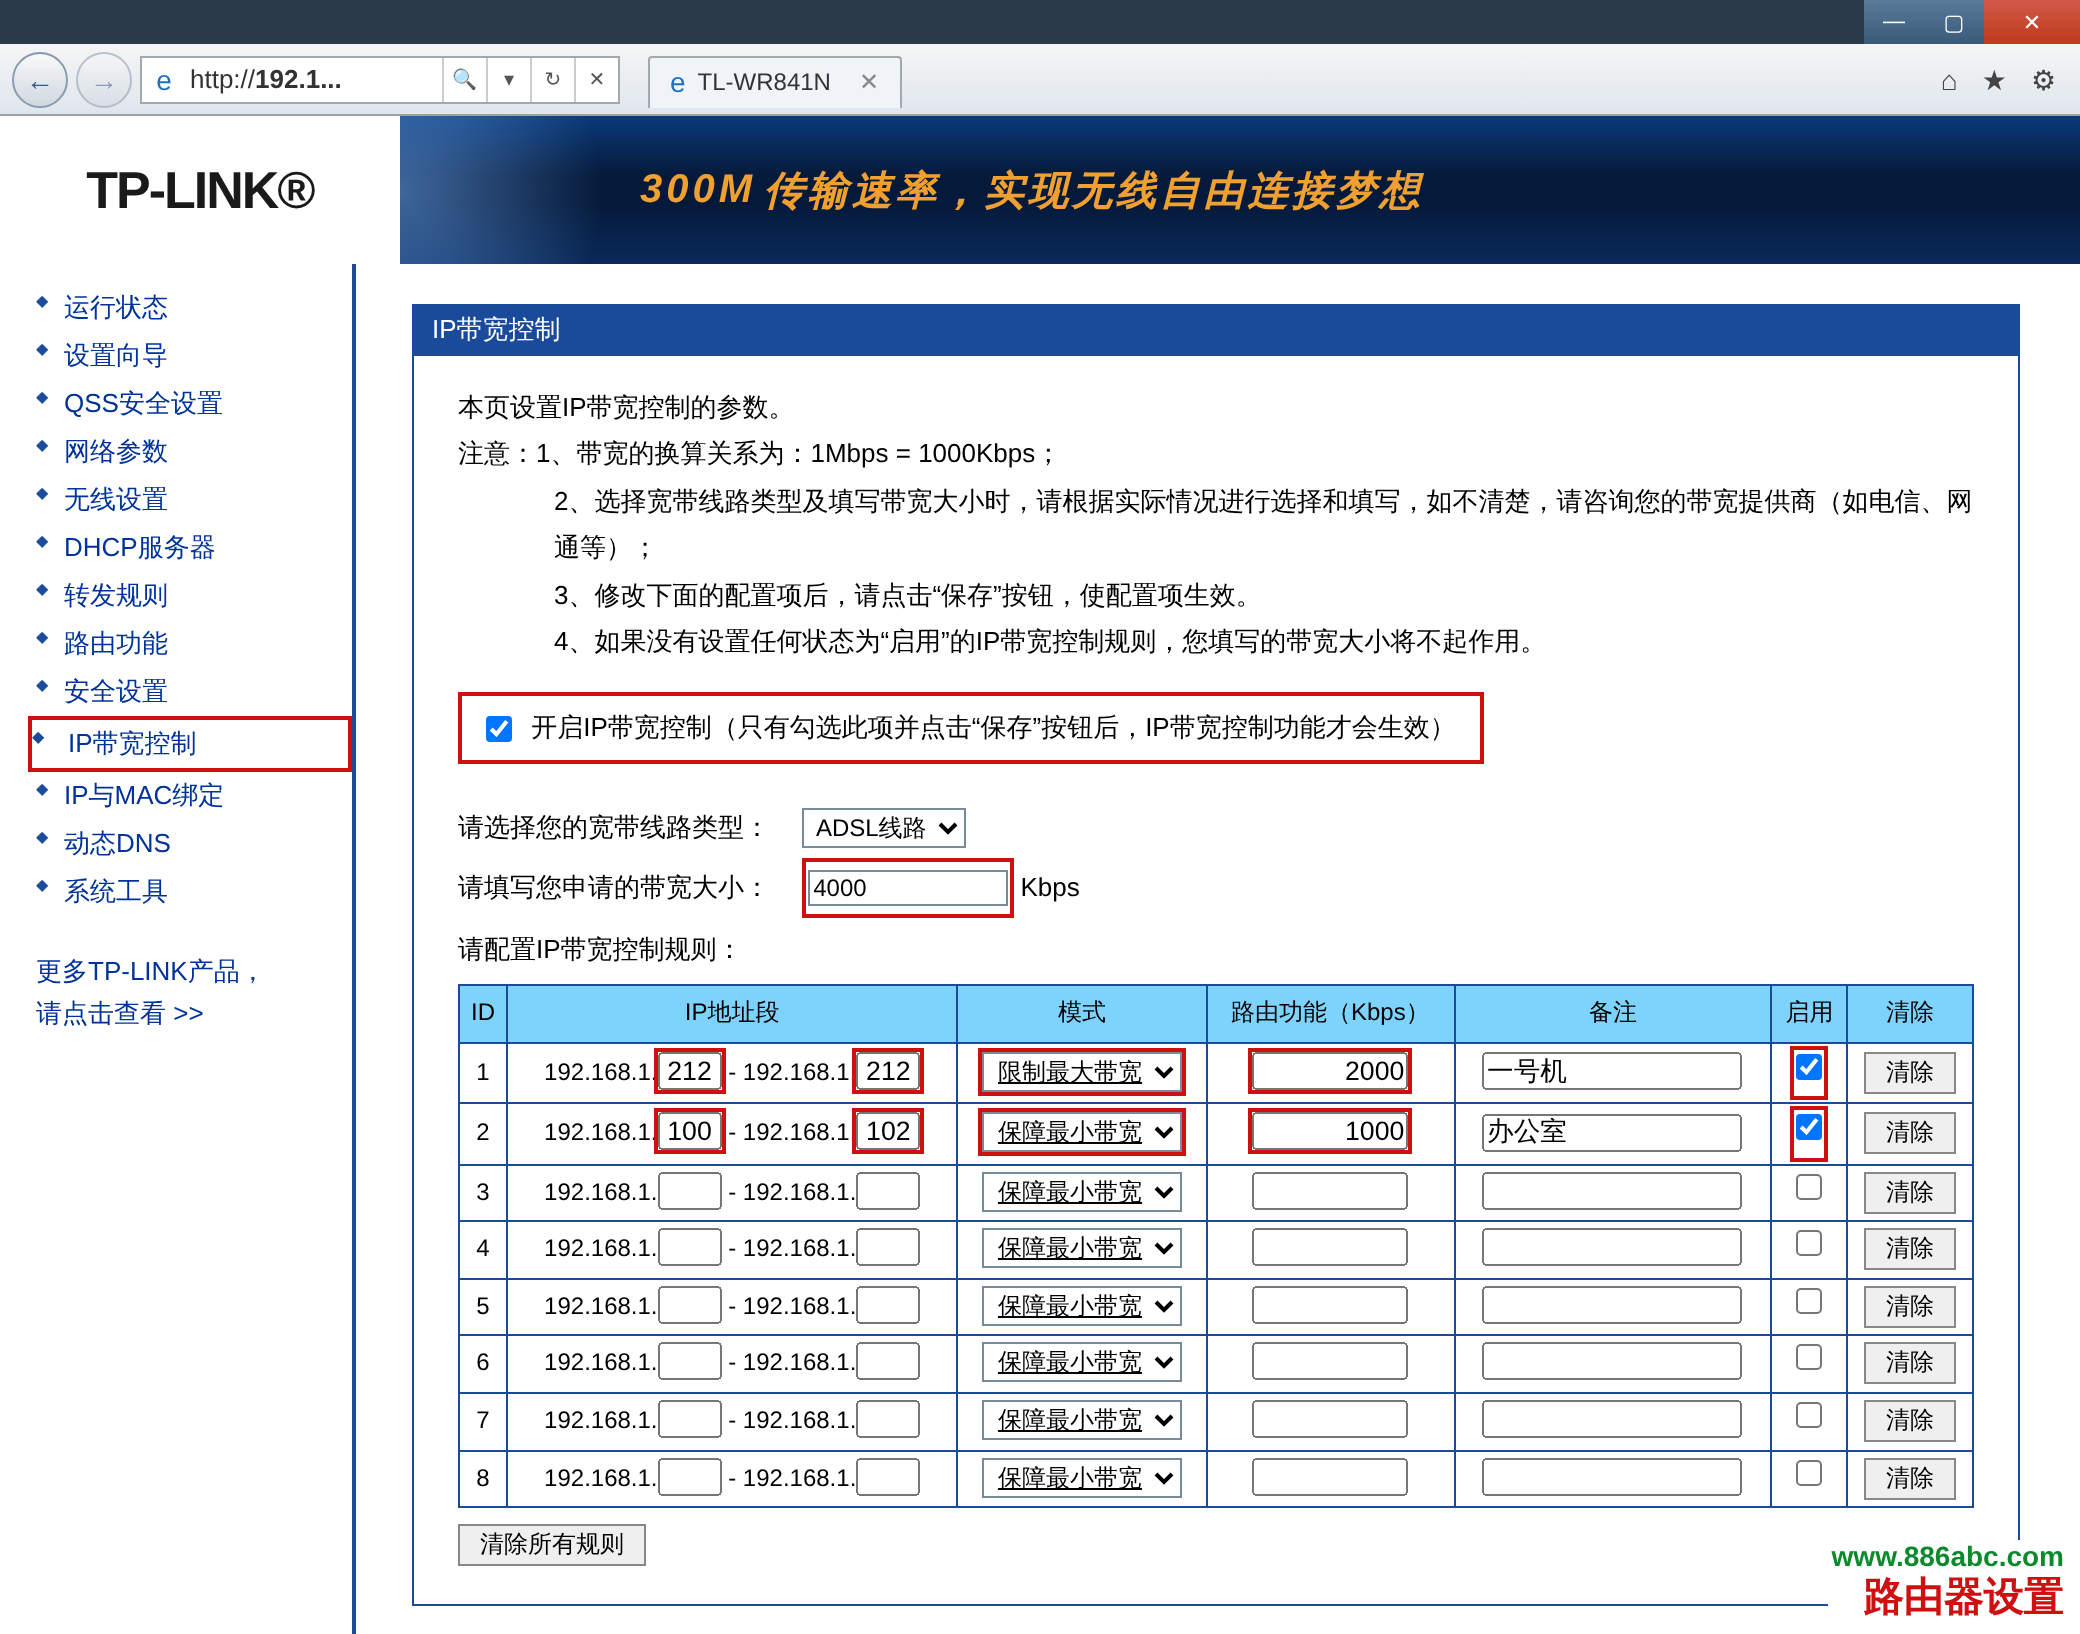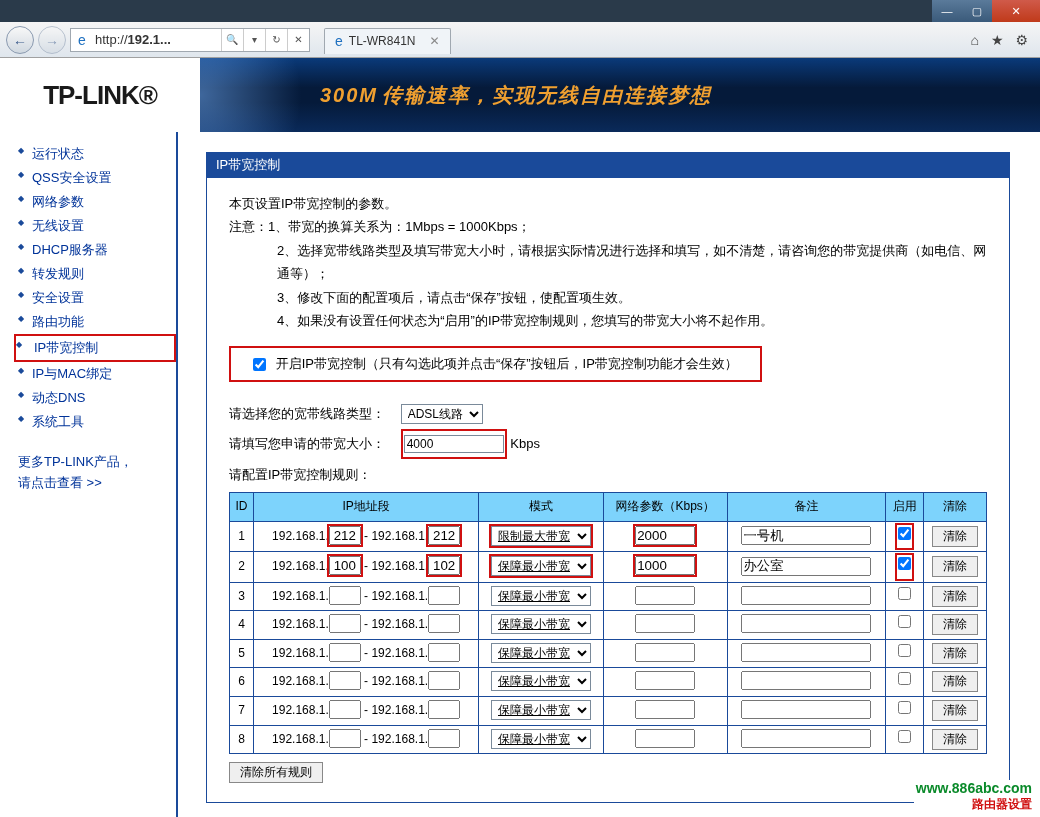--- a/index.html
+++ b/index.html
@@ -39,47 +39,47 @@
 .sidebar li::before { content: "◆"; position: absolute; left: 0; top: 4px; font-size: 8px; color: #1a4a9a; }
 .sidebar li.hl { border: 2px solid #d01010; margin-left: -4px; padding-left: 18px; }
 .more-link { margin-top: 18px; color: #003399; font-size: 13px; line-height: 1.6; }
 
 .panel-wrap { flex: 1; background: #fff; border-left: 2px solid #1a4a9a; padding: 20px 30px 0 28px; overflow-y: auto; position: relative; }
 .panel-title { background: #1a4a9a; color: #fff; font-size: 13px; padding: 4px 10px; }
 .panel-body { border: 1px solid #1a4a9a; border-top: none; padding: 14px 22px 18px 22px; font-size: 13px; color: #000; line-height: 1.8; }
 .notes { margin-bottom: 14px; }
 .notes .indent { padding-left: 48px; }
 
-.enable-box { border: 2px solid #d01010; padding: 4px 22px; display: inline-block; margin-bottom: 16px; }
+.enable-box { border: 2px solid #d01010; padding: 4px 12px; display: inline-block; margin-bottom: 16px; }
 .enable-box input { vertical-align: middle; margin-right: 6px; }
 
 .form-row { margin: 4px 0; }
 .form-row label { display: inline-block; width: 168px; }
 .hl-input { border: 2px solid #d01010; display: inline-block; padding: 1px; }
 select, input[type=text] { font-size: 12px; font-family: inherit; border: 1px solid #7a8a9a; padding: 1px 2px; background: #fff; }
-select { height: 20px; }
+select { height: 20px; text-align: center; }
 
 .rules-table { width: 100%; border-collapse: collapse; margin-top: 6px; }
 .rules-table th, .rules-table td { border: 1px solid #1a4a9a; text-align: center; font-size: 12px; padding: 3px 4px; font-weight: normal; }
 .rules-table th { background: #7dd3fc; color: #000; height: 24px; }
 .rules-table td { height: 28px; }
 .ip-seg { white-space: nowrap; }
 .ip-in { width: 32px; text-align: center; }
 .ip-in.hl { outline: 2px solid #d01010; text-align: center; }
-.bw-in { width: 60px; text-align: left; }
+.bw-in { width: 78px; text-align: right; }
 .bw-in.hl { outline: 2px solid #d01010; }
 .note-in { width: 130px; }
 .mode-sel { width: 100px; text-decoration: underline; }
 .mode-sel.hl { outline: 2px solid #d01010; }
 .cb-hl { outline: 2px solid #d01010; padding: 1px; display:inline-block; }
 .btn { font-size: 12px; padding: 1px 10px; background: #efefef; border: 1px solid #888; cursor: pointer; }
 
 .watermark { position: absolute; right: 6px; bottom: 6px; text-align: right; line-height: 1.2; margin-top: 32px; }
 .watermark .u { color: #0a8a2a; font-size: 14px; font-weight: bold; background: #fff; padding: 0 2px; }
-.watermark .t { color: #d01010; font-size: 12px; font-weight: bold; background: #fff; padding: 0 2px; }
+.watermark .t { color: #d01010; font-size: 20px; font-weight: bold; background: #fff; padding: 0 2px; }
 </style>
 </head>
 <body>
 
 <div class="window-controls">
   <div class="wc-btn wc-min">—</div>
   <div class="wc-btn wc-max">▢</div>
   <div class="wc-btn wc-close">✕</div>
 </div>
 
@@ -114,27 +114,28 @@
     <div class="brand-banner">
       <span class="brand-300m">300M</span>
       <span>传输速率，实现无线自由连接梦想</span>
     </div>
   </div>
 
   <div class="main-layout">
     <div class="sidebar">
       <ul id="side-list">
           <li>运行状态</li>
+          <li>设置向导</li>
           <li>QSS安全设置</li>
           <li>网络参数</li>
           <li>无线设置</li>
           <li>DHCP服务器</li>
           <li>转发规则</li>
+          <li>路由功能</li>
           <li>安全设置</li>
-          <li>路由功能</li>
           <li class="hl">IP带宽控制</li>
           <li>IP与MAC绑定</li>
           <li>动态DNS</li>
           <li>系统工具</li>
         </ul>
       <div class="more-link">
         <span>更多TP-LINK产品，</span><br>
         <span>请点击查看 &gt;&gt;</span>
       </div>
     </div>
@@ -166,21 +167,21 @@
         </div>
 
         <div class="form-row" style="margin-top:0">请配置IP带宽控制规则：</div>
 
         <table class="rules-table">
           <thead>
               <tr>
             <th>ID</th>
             <th>IP地址段</th>
             <th>模式</th>
-            <th>网络参数（Kbps）</th>
+            <th>路由功能（Kbps）</th>
             <th>备注</th>
             <th>启用</th>
             <th>清除</th>
           </tr>
             </thead>
           <tbody id="rules-body">
               <tr>
                 <td>1</td>
                 <td class="ip-seg">192.168.1.<input class="ip-in hl" value="212" style=""> - 192.168.1.<input class="ip-in hl" value="212" style=""></td>
                 <td><select class="mode-sel hl"><option selected="">限制最大带宽</option><option>保障最小带宽</option></select></td>

